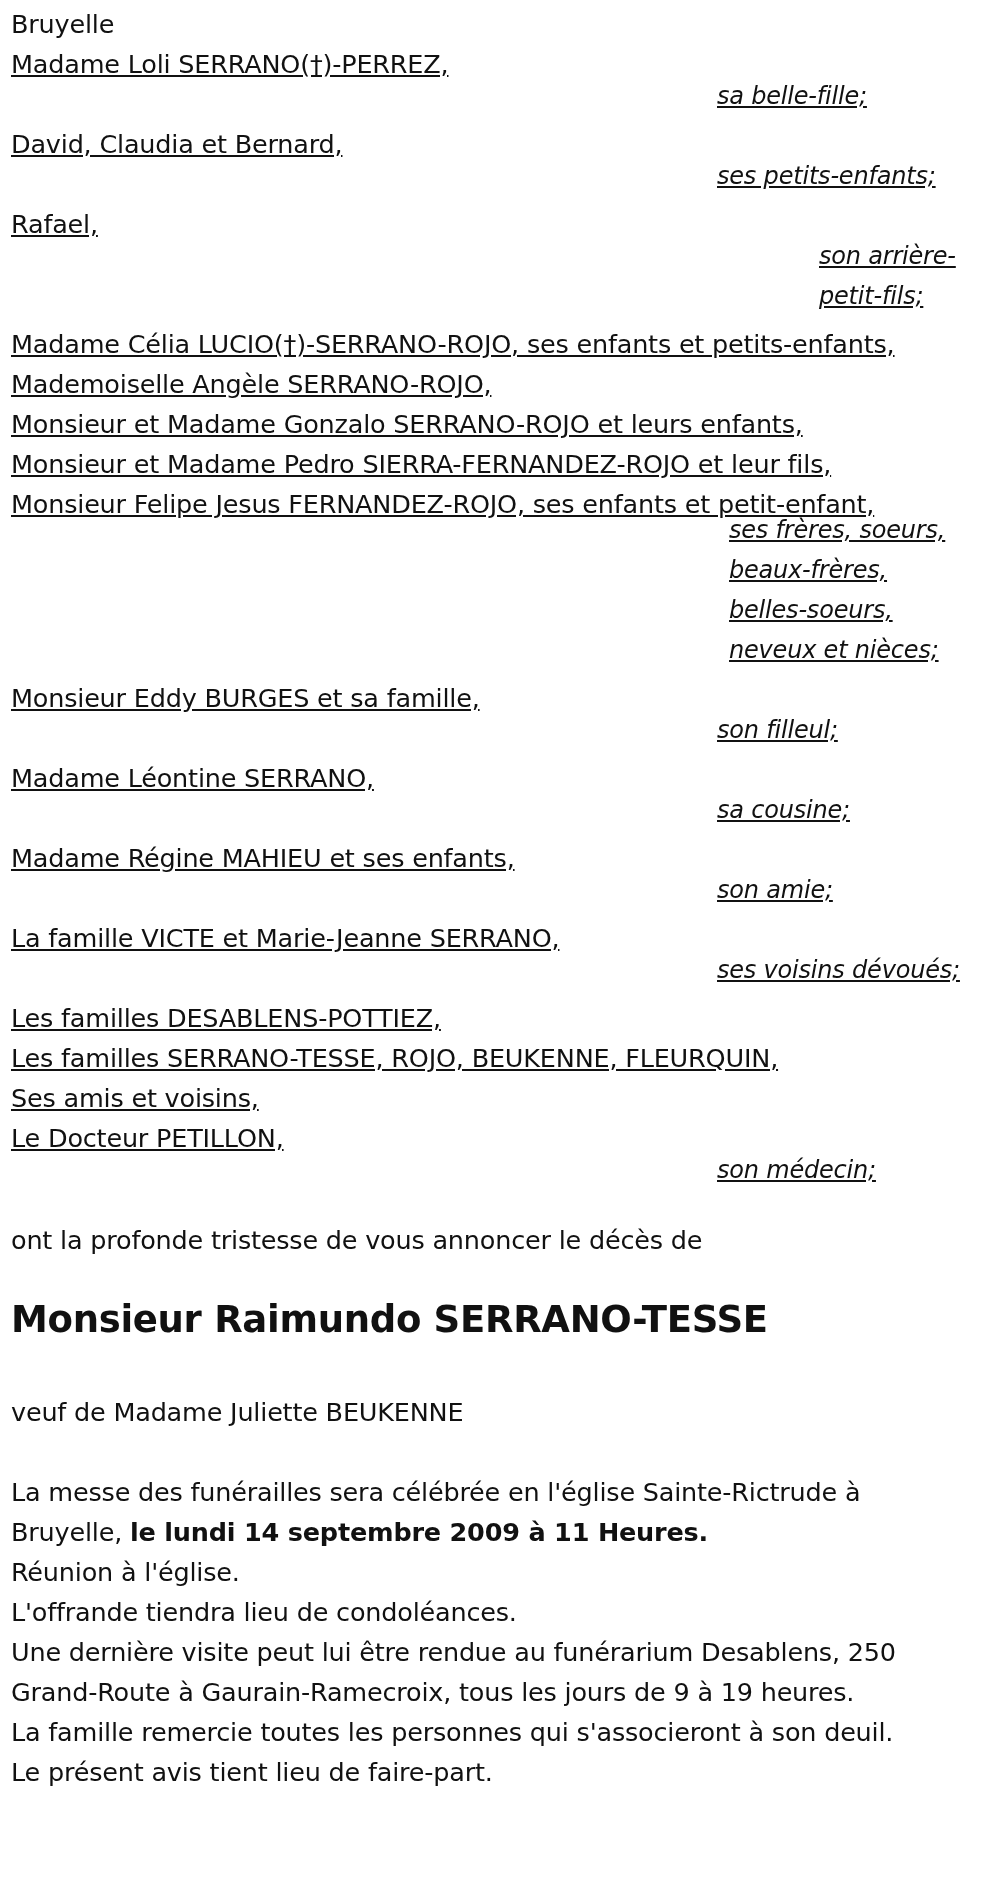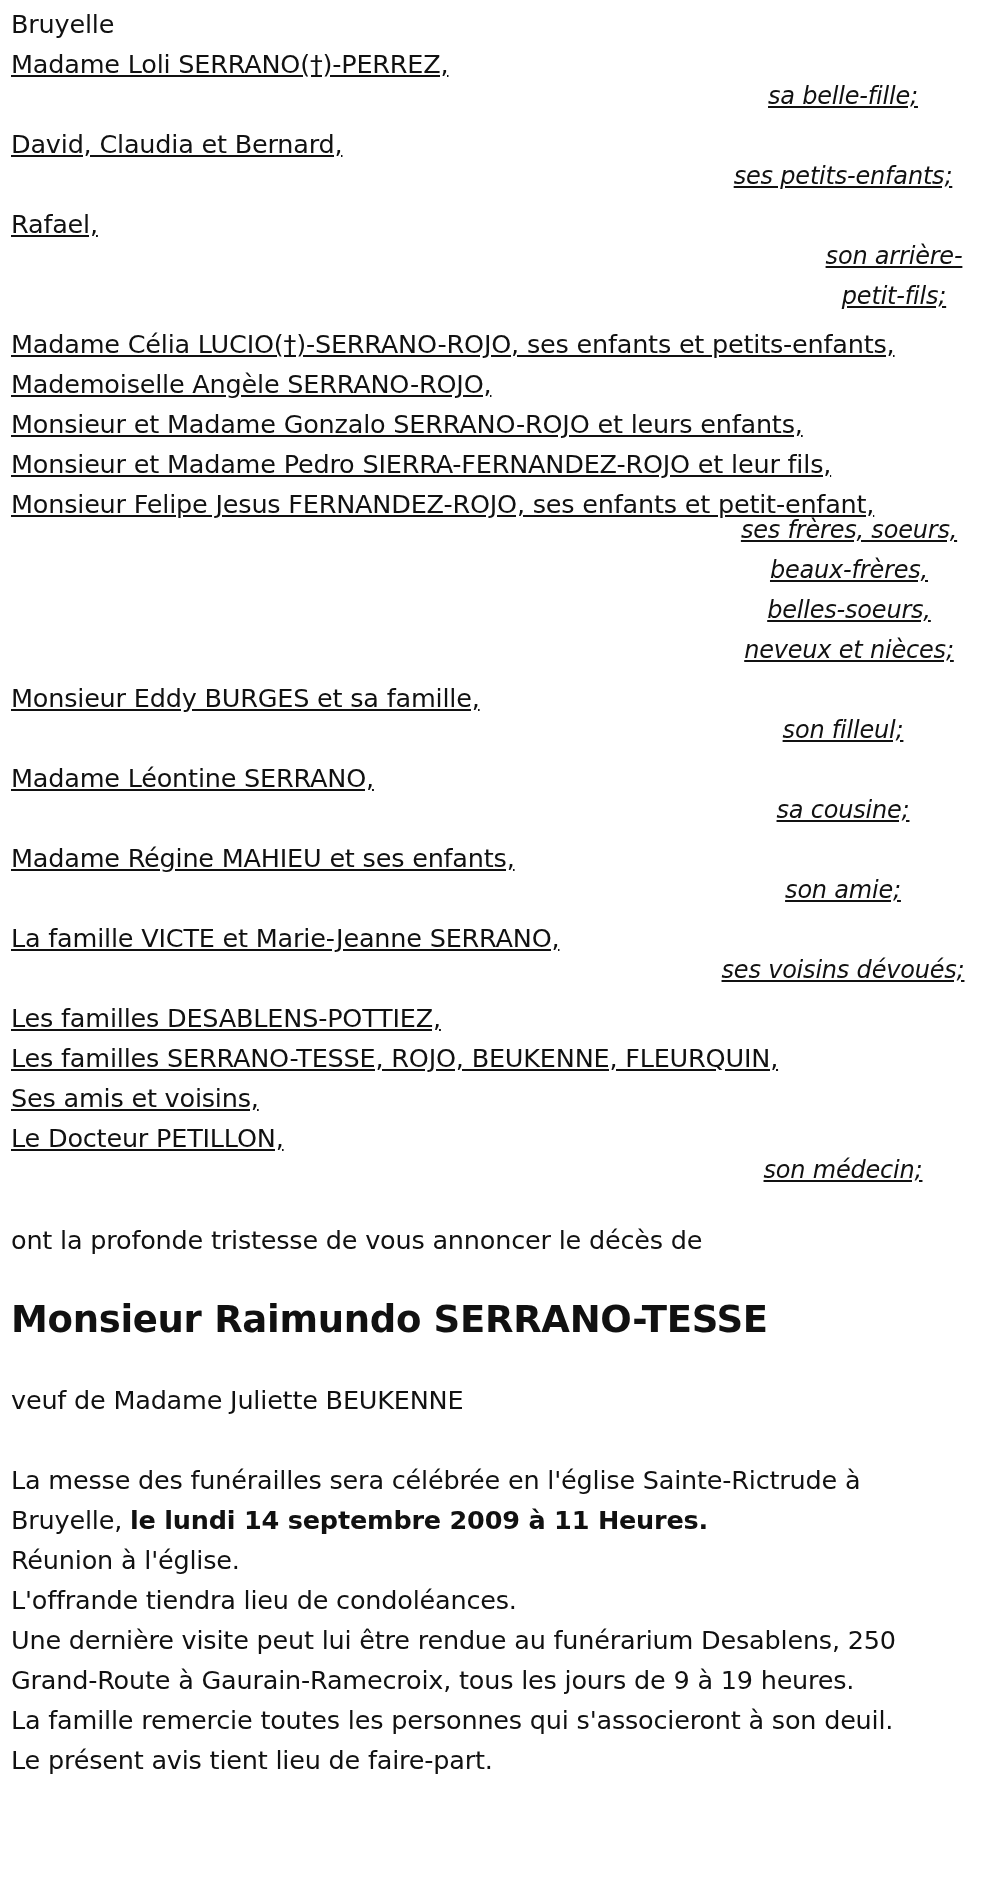--- a/index.html
+++ b/index.html
@@ -25,40 +25,40 @@
       white-space: nowrap;
       letter-spacing: -0.2px;
     }
     .group { position: relative; text-decoration: underline; }
     .relation-wrap {
       display: flex;
       justify-content: flex-end;
     }
     .relation {
       width: 252px;
-      text-align: center;
+      text-align: left;
       font-style: italic;
       font-size: 24px;
       line-height: 40px;
       margin-top: -8px;
       margin-bottom: 8px;
       letter-spacing: -0.2px;
     }
     .relation.tight { margin-top: -14px; }
     .announce {
       margin-top: 22px;
     }
     .deceased {
       font-weight: bold;
       font-size: 37px;
       line-height: 48px;
       margin-top: 36px;
       letter-spacing: -0.3px;
     }
-    .widow { margin-top: 36px; }
+    .widow { margin-top: 48px; }
     .details { margin-top: 40px; }
     .details .line { white-space: normal; }
     .bold { font-weight: bold; }
   </style>
 </head>
 <body>
 
 <div class="page">
 
   <div class="line">Bruyelle</div>

